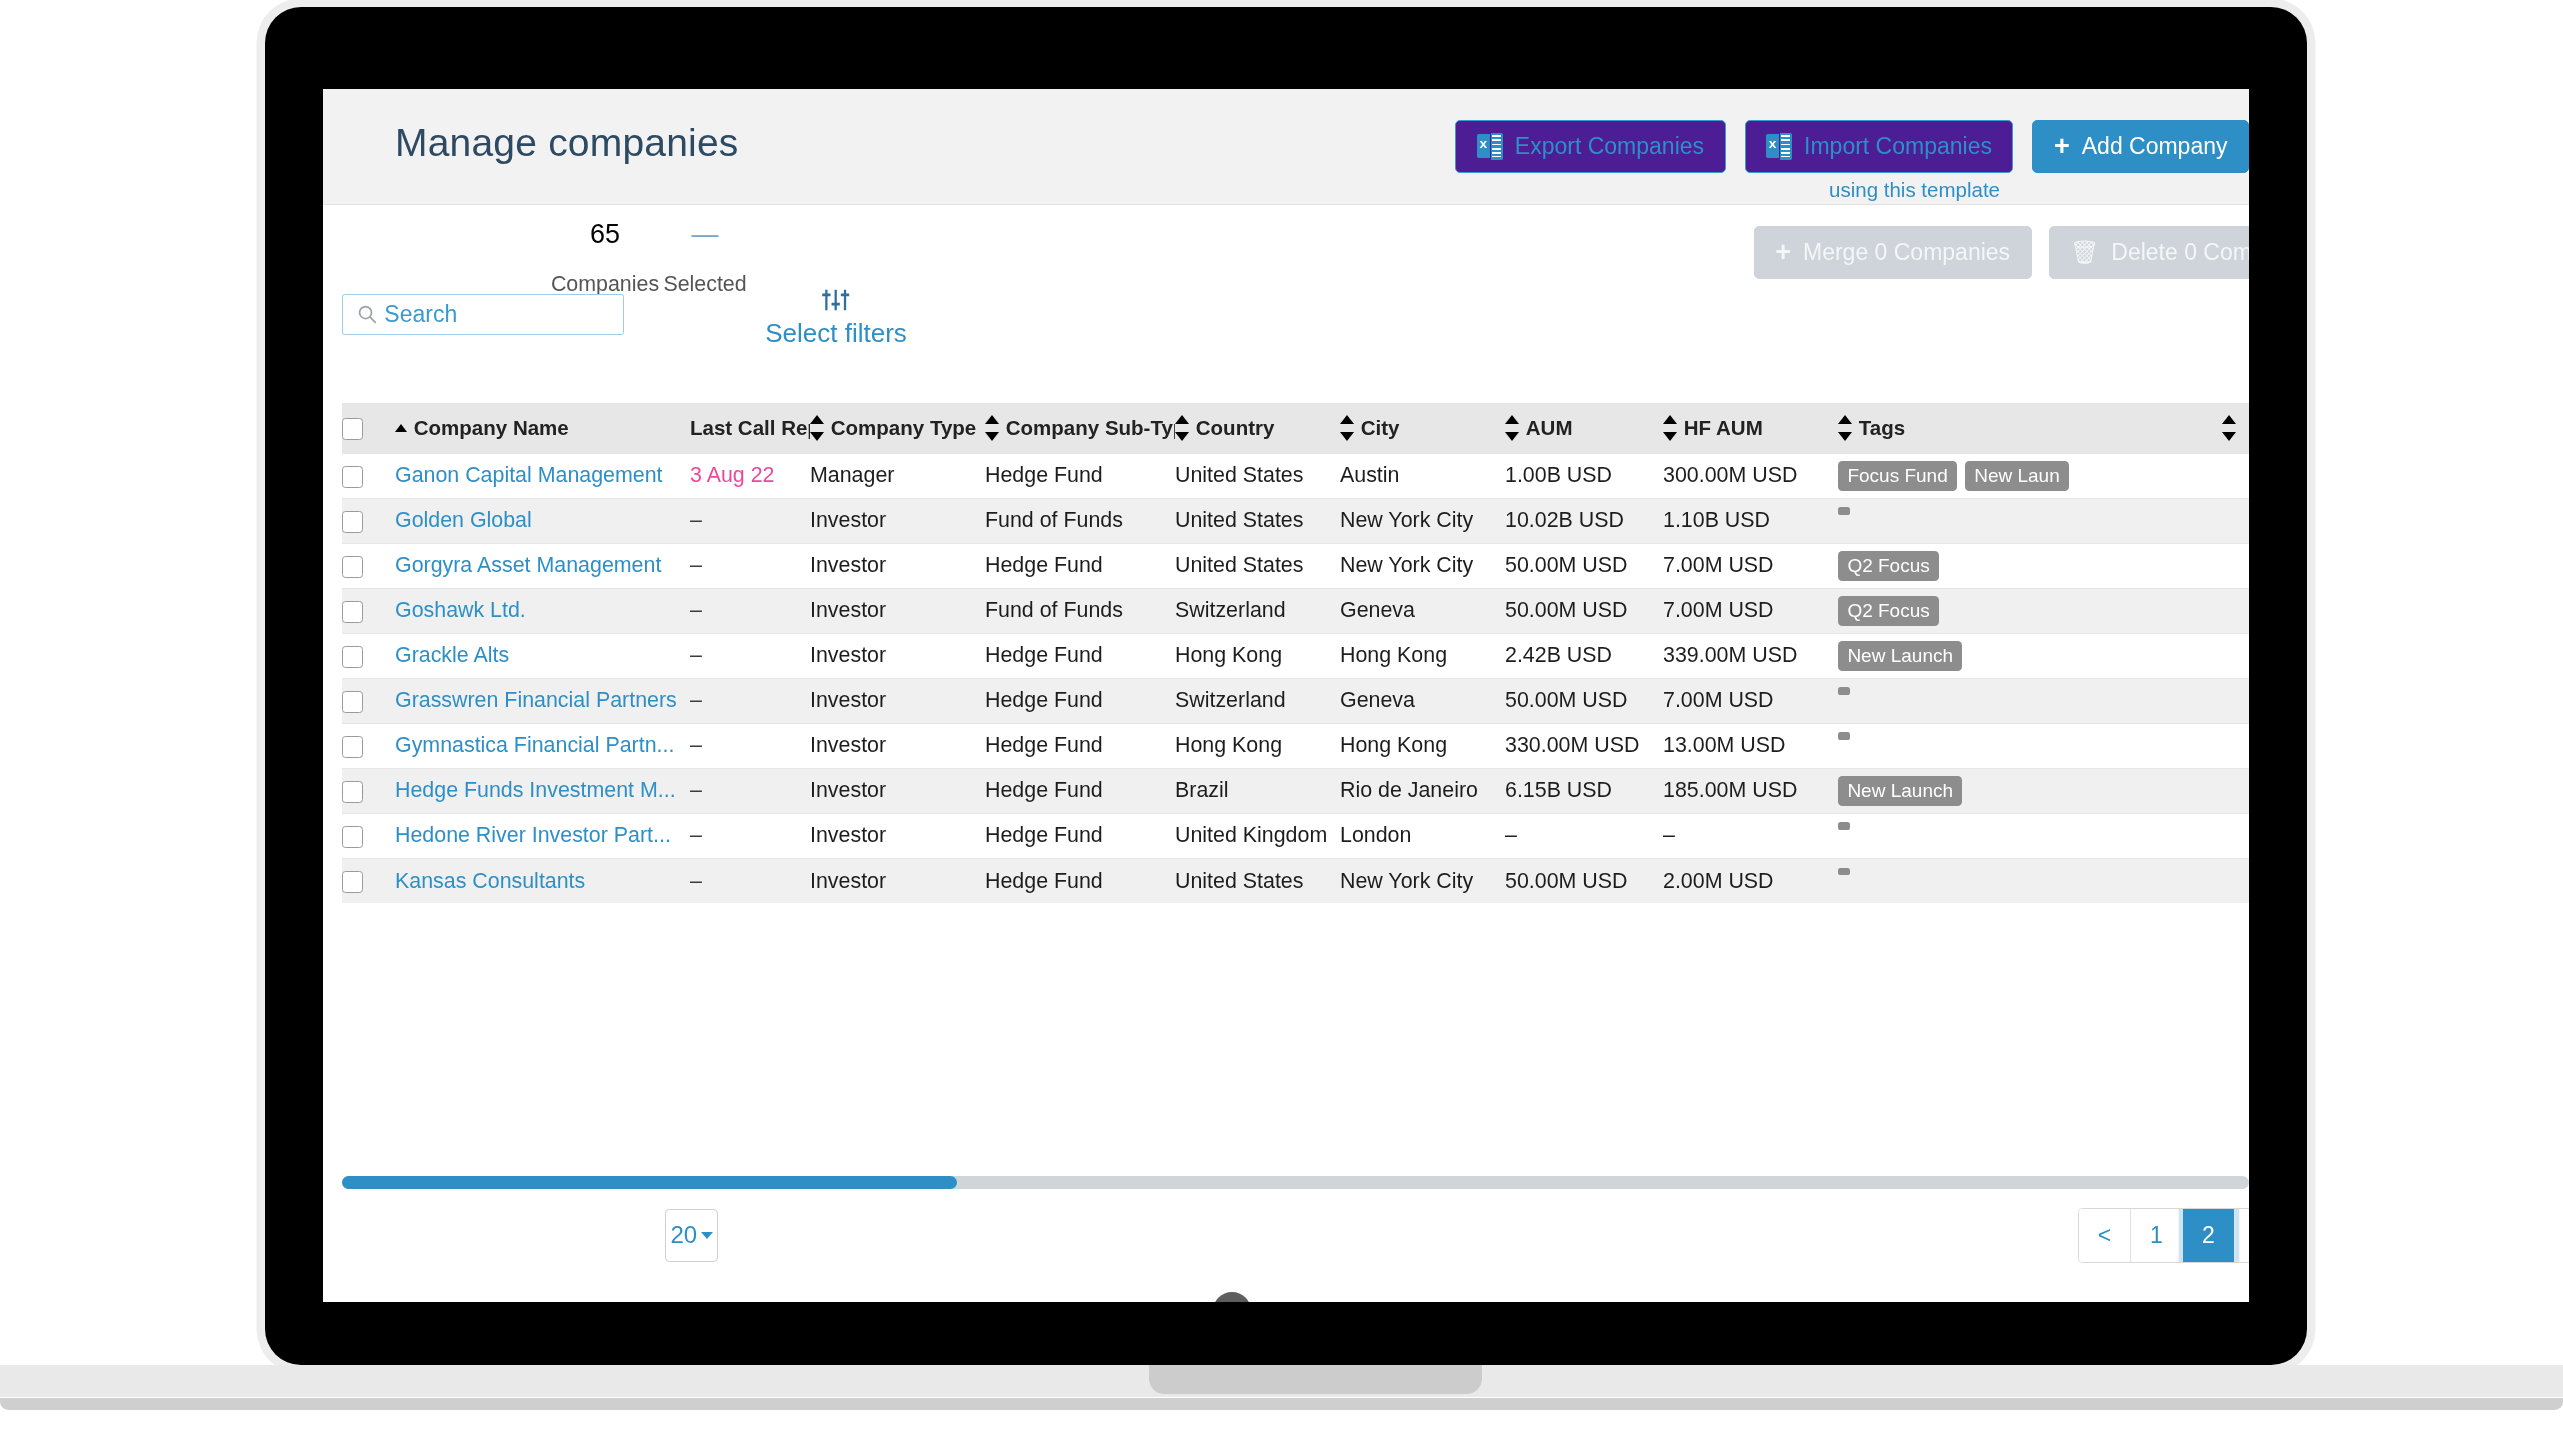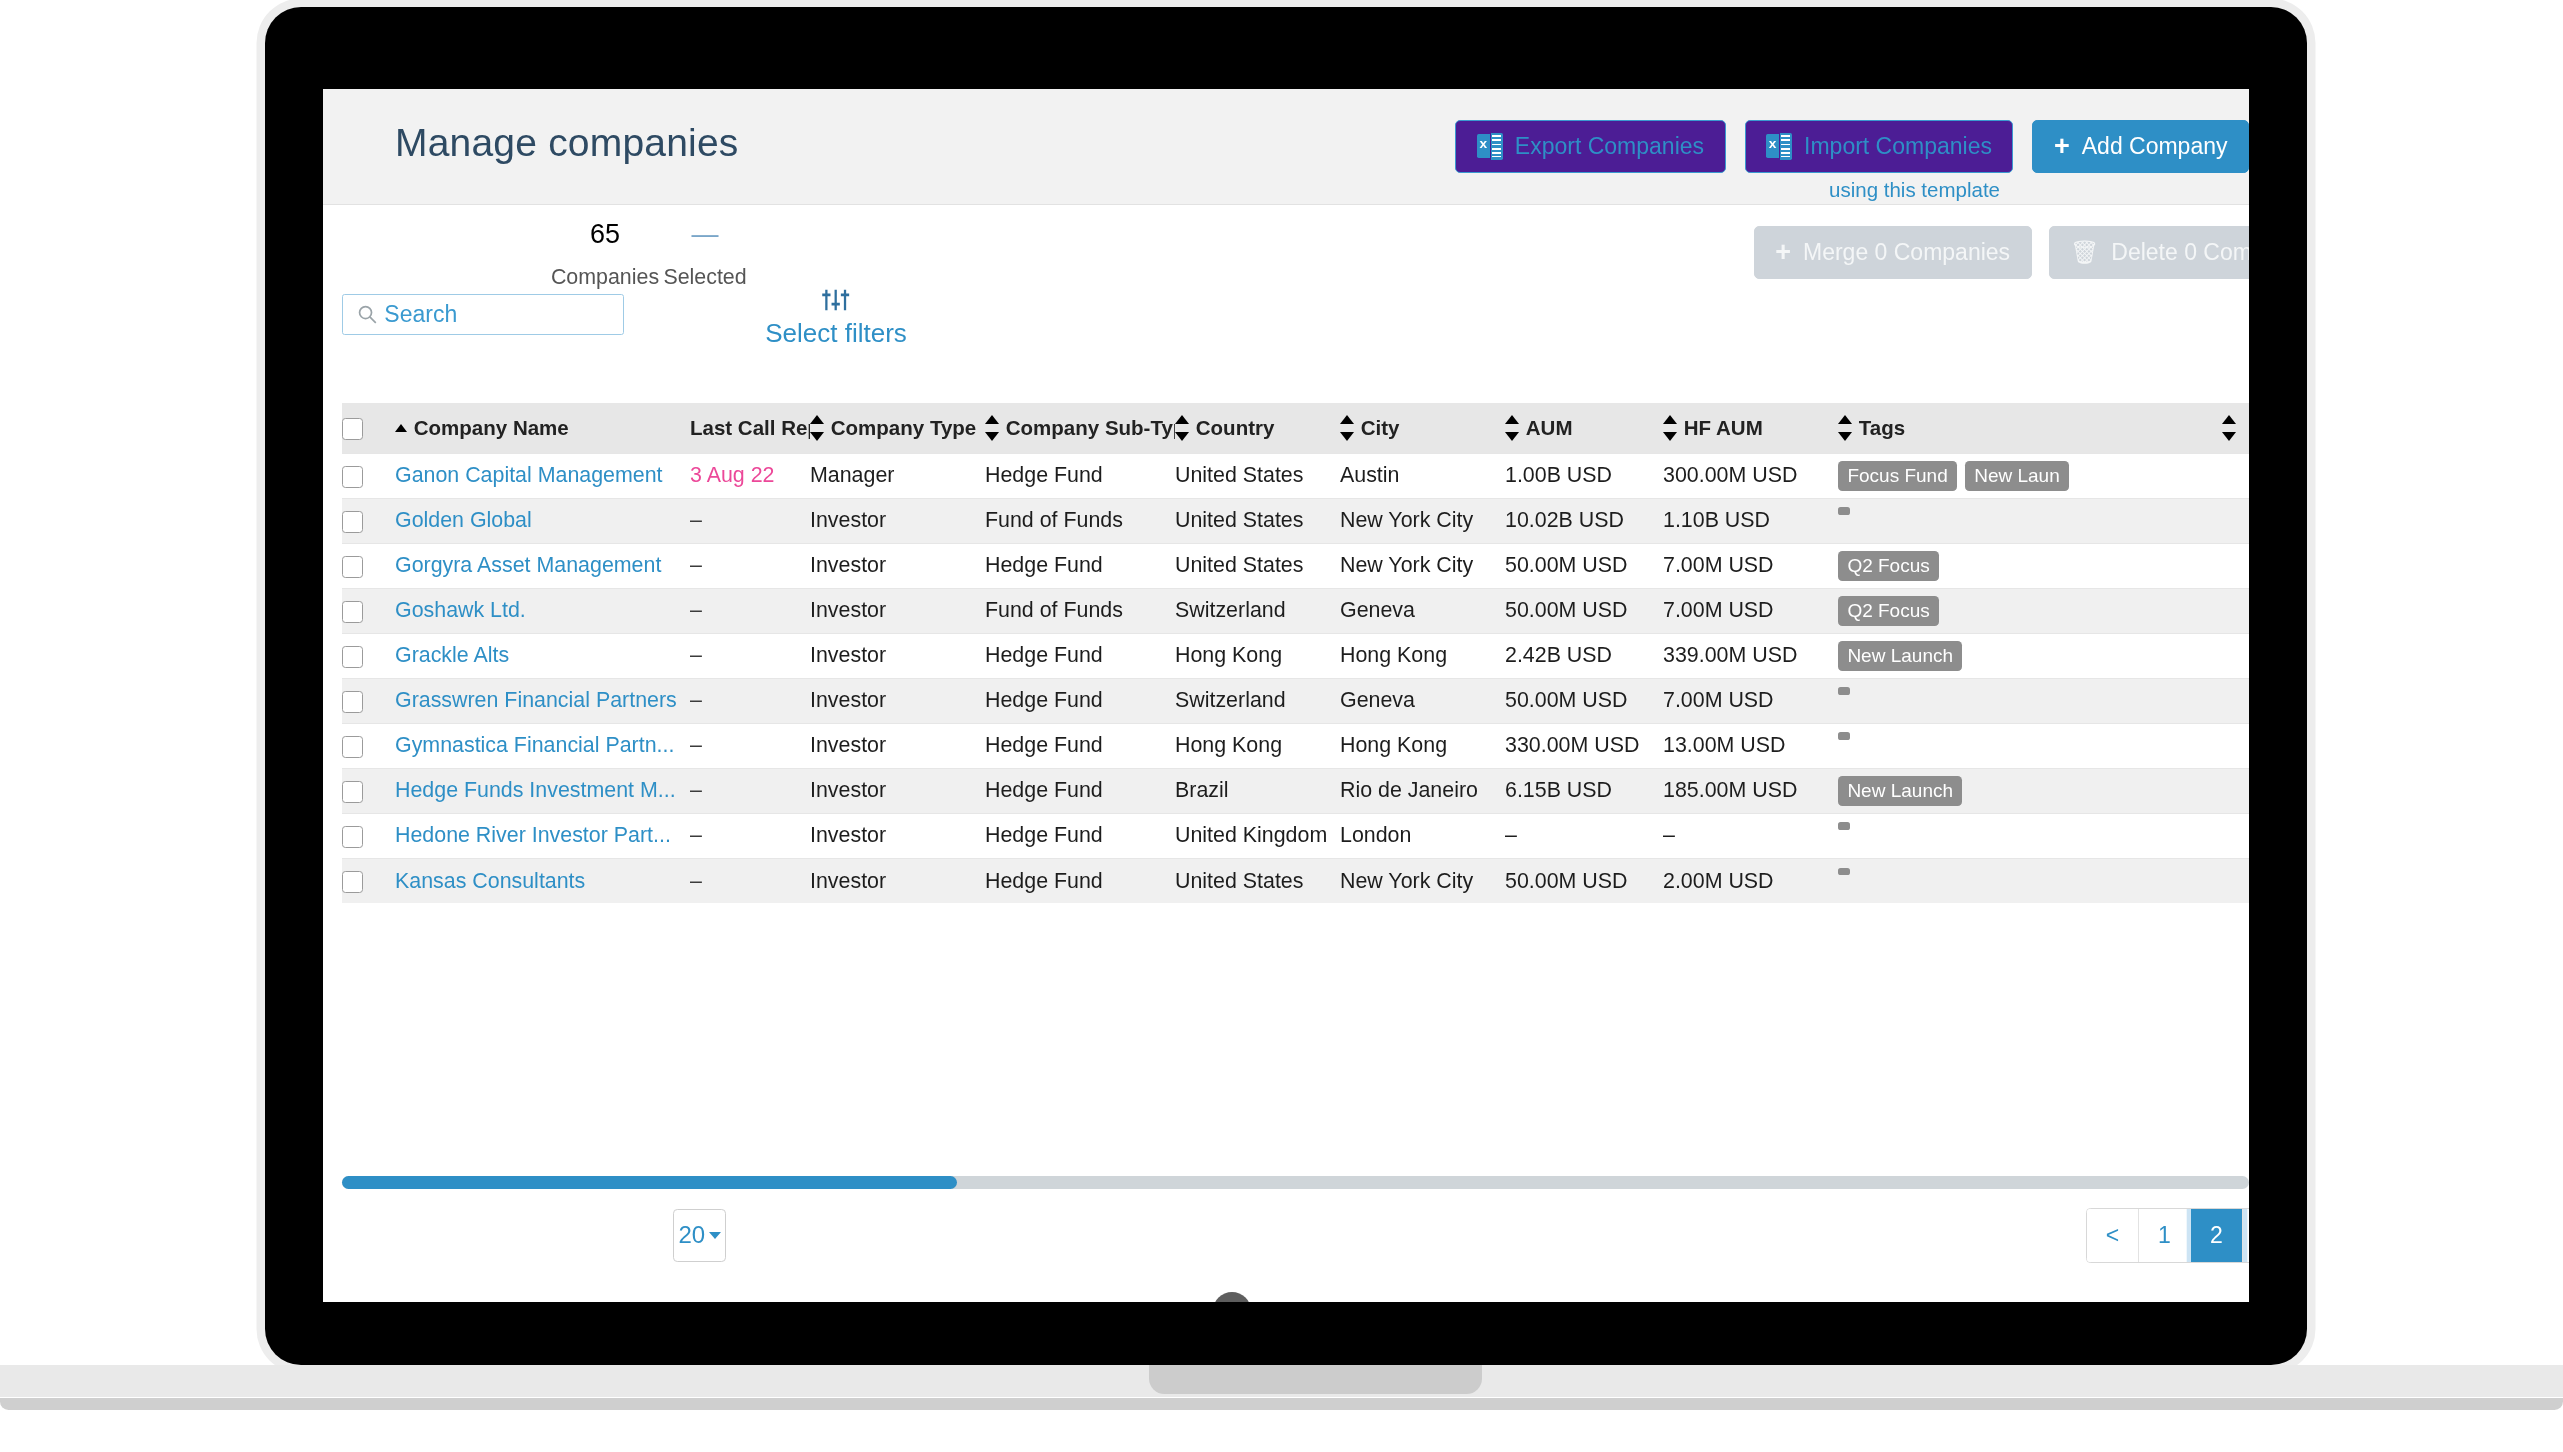--- a/index.html
+++ b/index.html
@@ -136,21 +136,21 @@
     font-size: 20.5px;
     color: #2e8fc6;
     cursor: pointer;
   }
 
   
   #stats-bar { position: relative; height: 89px; background:#fff; }
   .stat { position: absolute; text-align: center; }
   .stat .num { font-size: 27px; color: #000000; line-height: 1.1; }
   .stat .num.dash { color: #7aa6c9; }
-  .stat .lbl { font-size: 21.4px; color: #555; margin-top: 15px; }
+  .stat .lbl { font-size: 21.4px; color: #555; margin-top: 22px; }
   #stat-companies { left: 282px; top: 15.4px; transform: translateX(-50%); }
   #stat-selected  { left: 382px; top: 15.4px; transform: translateX(-50%); }
 
   #bulk-actions {
     position: absolute;
     right: -50px; top: 21.4px;
     display: flex; gap: 17px;
   }
   .btn-disabled {
     background: #ced4da;
@@ -301,21 +301,21 @@
   }
   #hscroll-thumb {
     width: 615px; height: 13px;
     background: #2e8fc6;
     border-radius: 6.8px;
   }
 
   
   #footer-controls {
     position: absolute;
-    left: 8px; top: 1115px;
+    left: 0; top: 1115px;
     width: 2105px;
     height: 77px;
   }
   #per-page-select {
     position: absolute;
     left: 342px; top: 5.1px;
     width: 53px; height: 53px;
     border: 0.9px solid #cfcfcf;
     border-radius: 4.3px;
     background: #fff;

